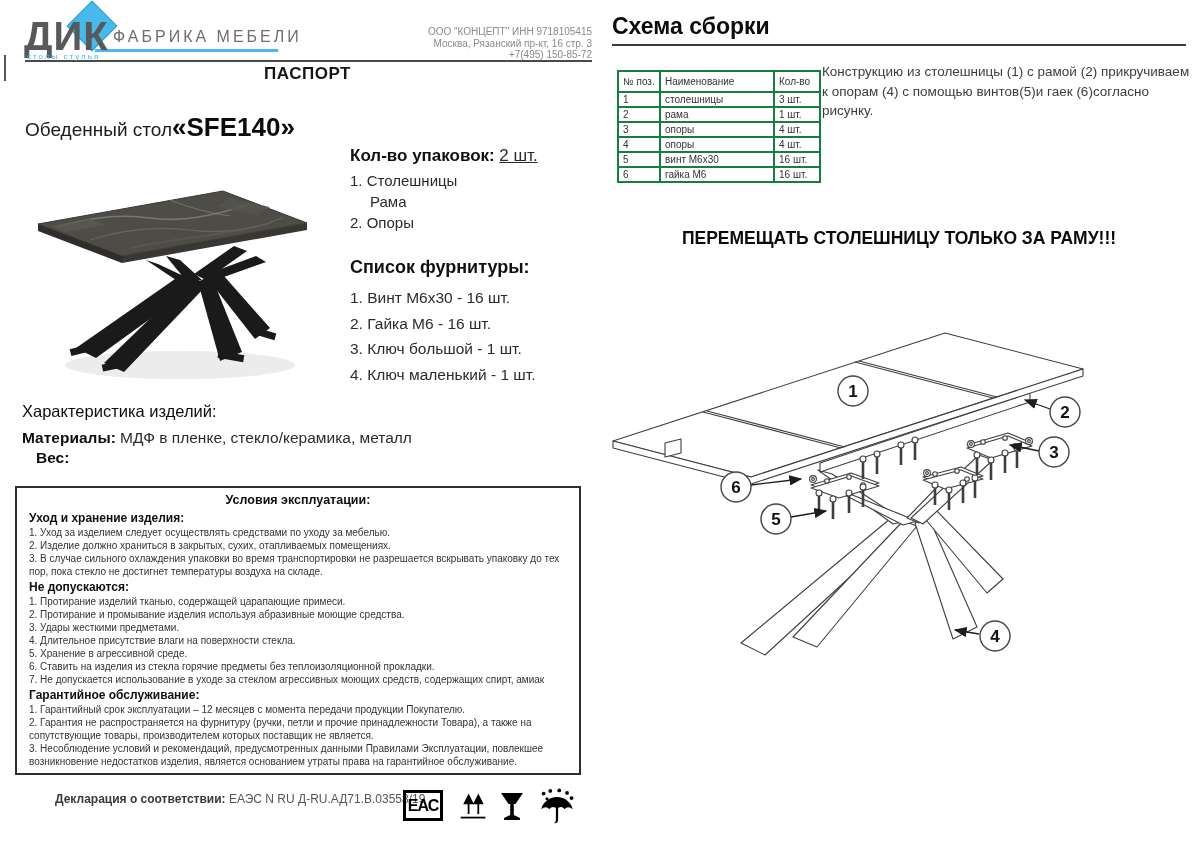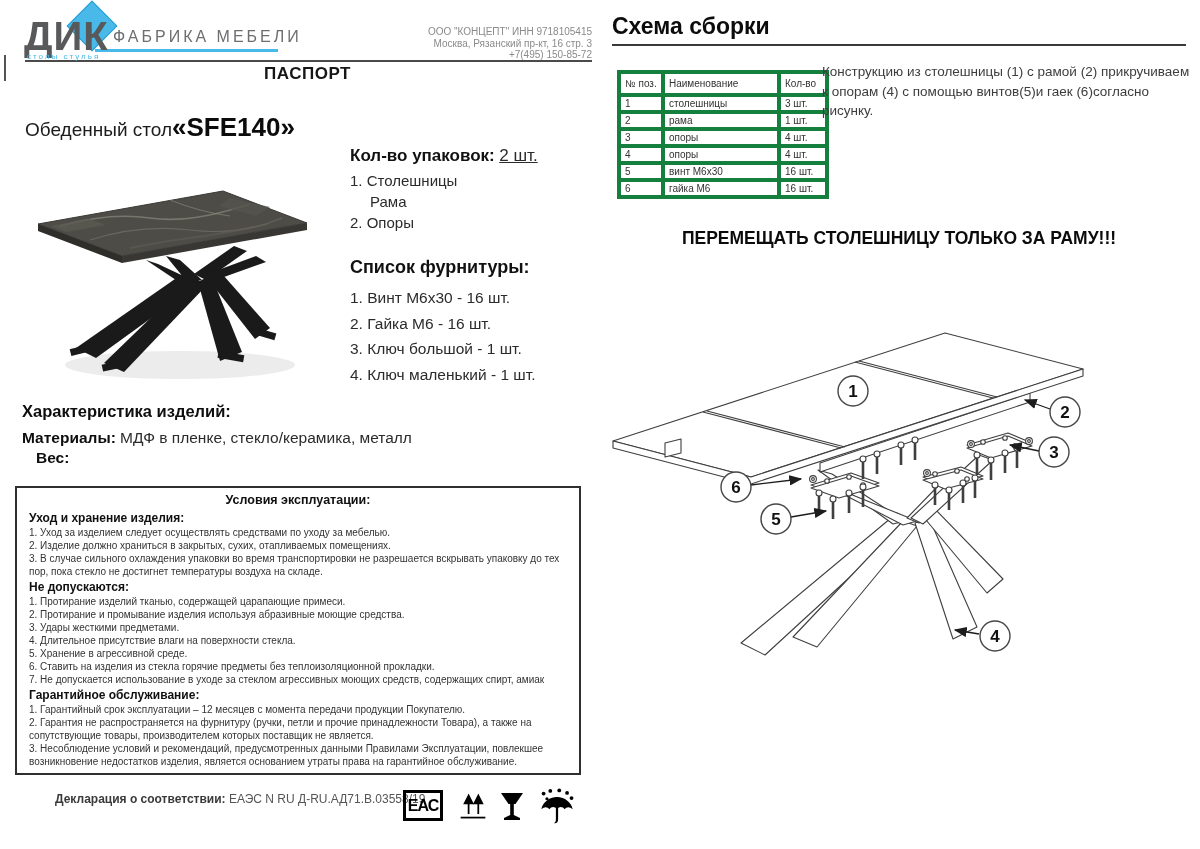--- a/index.html
+++ b/index.html
@@ -21,39 +21,39 @@
   .doc-title{left:25px;top:64px;width:565px;text-align:center;font-size:17px;font-weight:700;color:#161616;letter-spacing:.5px;}
   
   .product-line{left:25px;top:112px;font-size:19px;color:#1c1c1c;}
   .product-model{font-size:26px;font-weight:800;color:#0c0c0c;}
   
   .pk-label,.hw-label{font-size:17px;font-weight:700;color:#111;}
   .pk-value{font-weight:400;color:#2b2b2b;text-decoration:underline;}
   .pk-items{left:350px;top:170px;font-size:15px;line-height:21px;color:#2b2b2b;}
   .pk-indent{padding-left:20px;}
   .hw-items{left:350px;top:285px;font-size:15.5px;line-height:25.5px;color:#2b2b2b;}
-  .char-title{left:22px;top:402px;font-size:16.5px;font-weight:700;color:#0e0e0e;}
+  .char-title{left:22px;top:402px;font-size:16.5px;font-weight:400;color:#0e0e0e;}
   .char-line{left:22px;top:429px;font-size:15.5px;color:#2b2b2b;}
   .char-b{font-weight:700;color:#0e0e0e;}
   .weight-line{left:36px;top:449px;font-size:15.5px;font-weight:700;color:#0e0e0e;}
   
   .cond-box{left:15px;top:486px;width:566px;height:289px;border:2px solid #2f2f2f;box-sizing:border-box;padding:5px 12px 0 12px;}
   .cond-title{text-align:center;font-size:12.5px;font-weight:700;color:#101010;margin-bottom:4px;}
   .cond-h{font-size:12px;font-weight:700;color:#101010;margin:2px 0 1px 0;}
   .cond-i{font-size:10px;line-height:13px;color:#333;}
   
   .compliance{left:55px;top:792px;font-size:12px;color:#3a3a3a;}
   .compliance .lab{font-weight:600;}
   .compliance .val{color:#555;}
   .eac-box{left:403px;top:790px;width:40px;height:31px;border:3px solid #000;box-sizing:border-box;display:flex;align-items:center;justify-content:center;font-weight:800;font-size:16px;letter-spacing:-1px;color:#000;}
   
   .asm-title{left:612px;top:13px;font-size:23px;font-weight:700;color:#0c0c0c;}
   .asm-rule{left:612px;top:44px;width:574px;height:2px;background:#3a3a3a;}
   table.parts{left:617px;top:70px;border-collapse:collapse;font-size:10px;color:#333;}
-  table.parts td,table.parts th{border:4px solid #15803d;padding:1px 4px;font-weight:400;text-align:left;vertical-align:middle;}
+  table.parts td,table.parts th{border:2px solid #15803d;padding:1px 4px;font-weight:400;text-align:left;vertical-align:middle;}
   table.parts{border:2px solid #3c3c3c;}
   table.parts th{height:17px;}
   table.parts td{height:11px;}
   .col-n{width:32px;} .col-name{width:104px;} .col-q{width:36px;}
   .asm-instr{left:822px;top:62px;width:368px;font-size:13.5px;line-height:1.45;color:#3d3d3d;}
   .asm-warning{left:612px;top:228px;width:574px;text-align:center;font-size:17.5px;font-weight:800;color:#0b0b0b;}
 </style>
 </head>
 <body>
 

